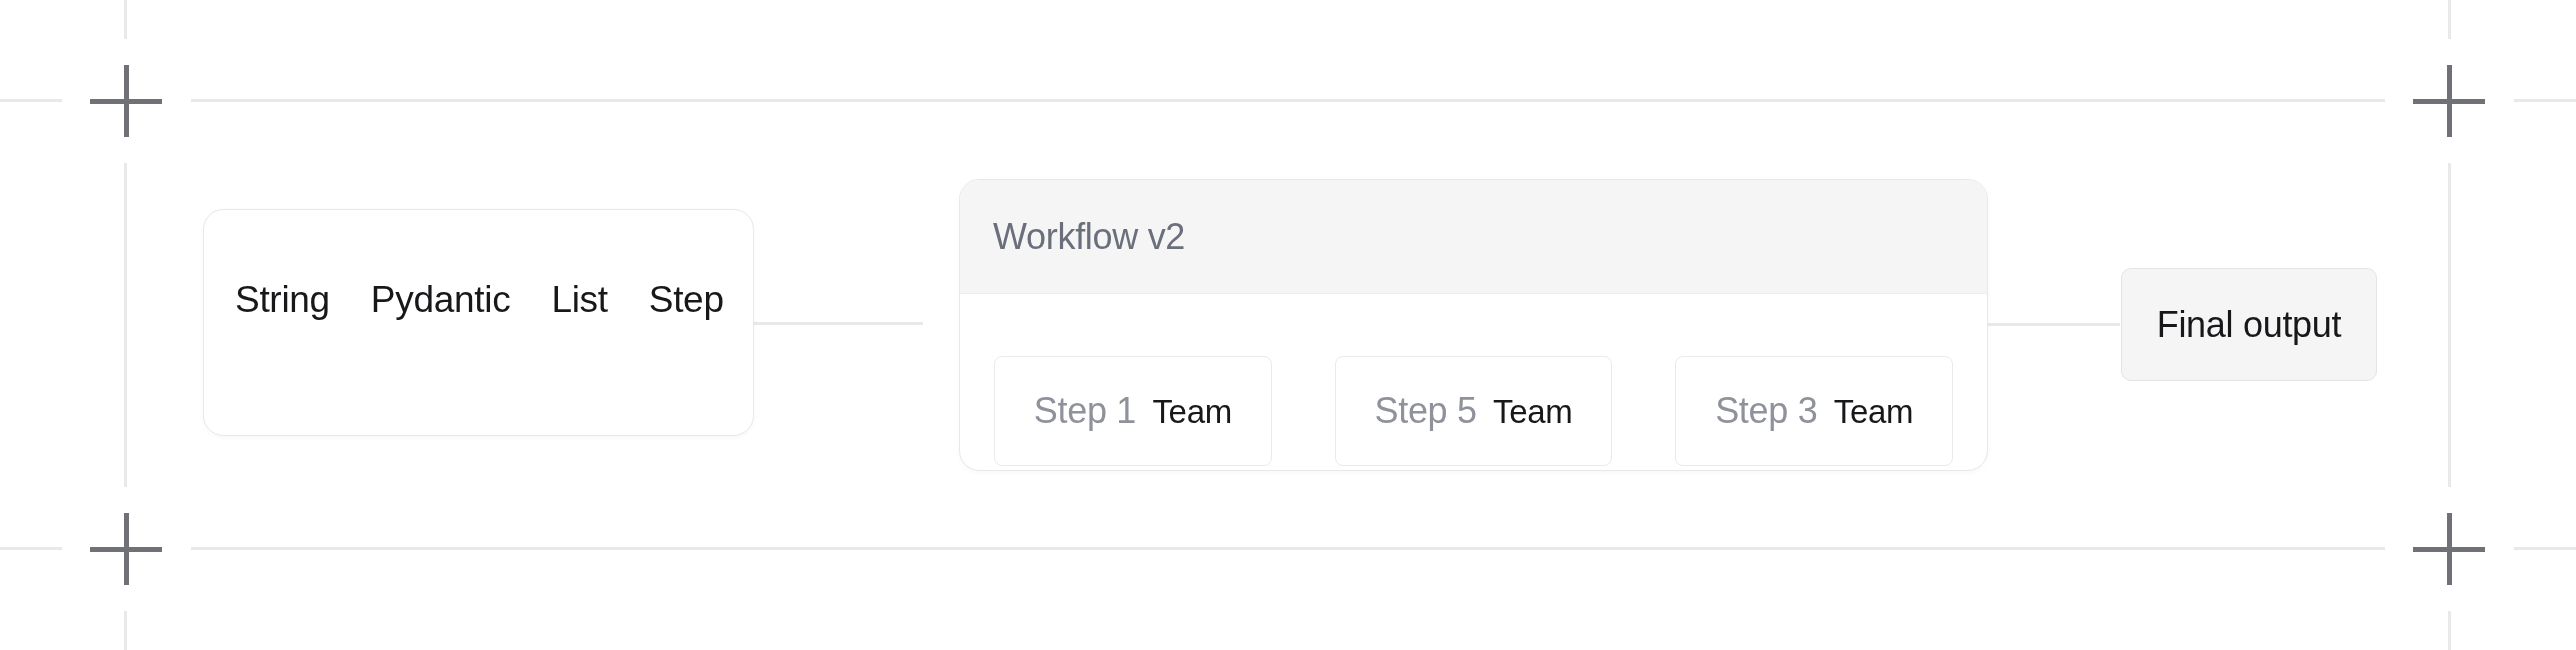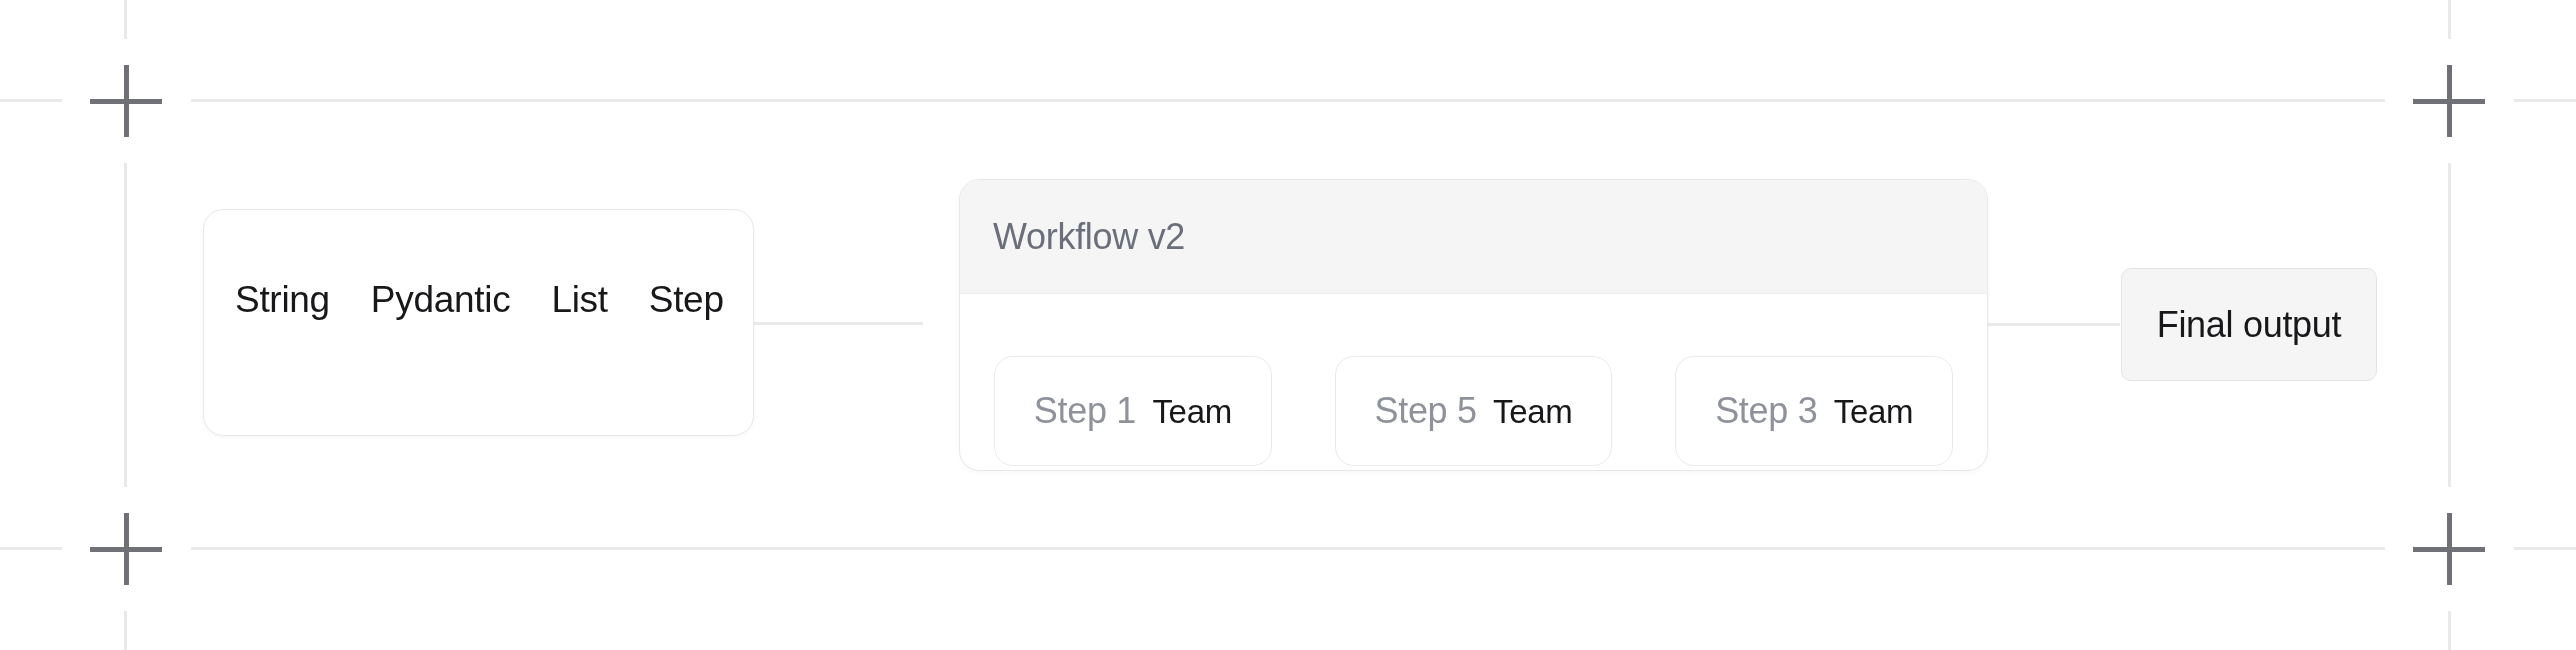--- a/index.html
+++ b/index.html
@@ -69,21 +69,21 @@
   }
   
   #workflow-v2{left:922px;top:179px;width:1029px;height:292px;margin-left:37px;}
   #workflow-v2 .card-header{height:114px;}
   #workflow-v2 .card-body{height:172px;padding:0 34px;gap:63px;}
   .step-box{
     box-sizing:border-box;
     width:280px;height:110px;
     background:var(--card-body-bg);
     border:1.7px solid var(--step-border);
-    border-radius:19px;
+    border-radius:8px;
     display:flex;align-items:center;justify-content:center;gap:16.3px;
     white-space:nowrap;
   }
   .step-label{font-size:36px;line-height:1;color:var(--muted-text);letter-spacing:-0.3px;}
   .step-type{font-size:33px;line-height:1;color:var(--dark-text);letter-spacing:-0.3px;}
   
   #final-output{
     position:absolute;box-sizing:border-box;
     left:2121px;top:268px;width:256px;height:113px;
     background:var(--output-bg);

